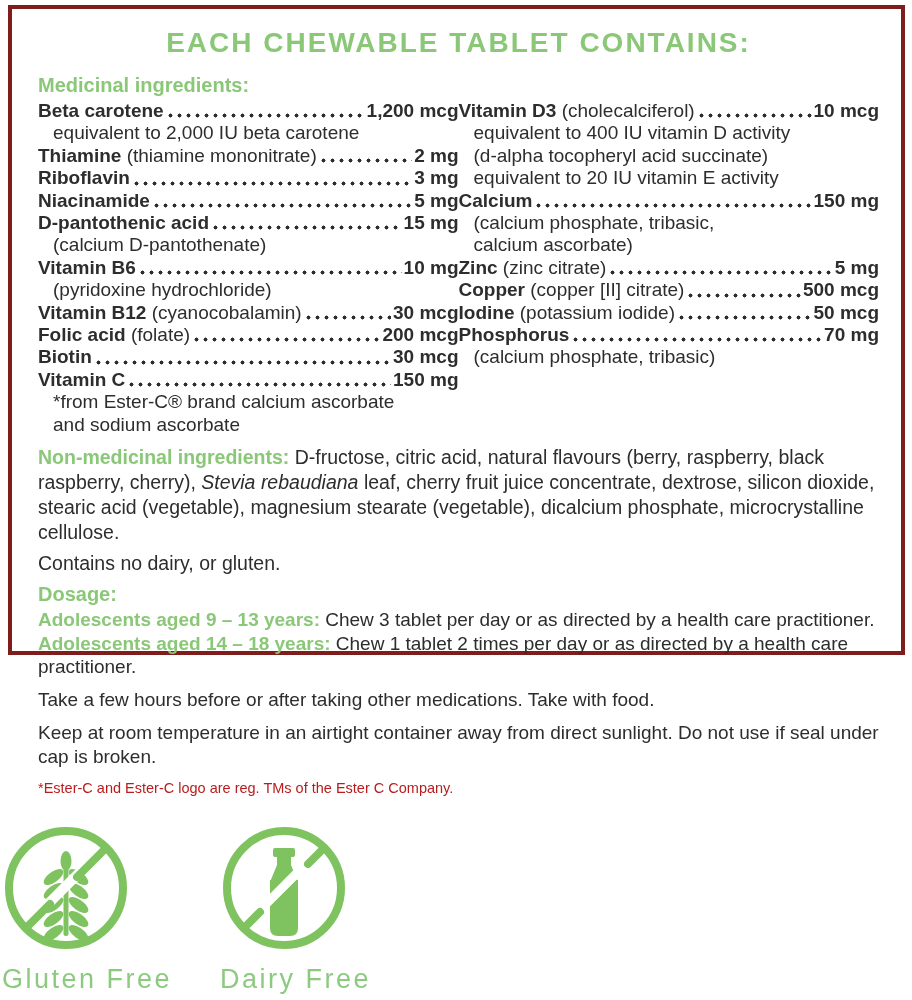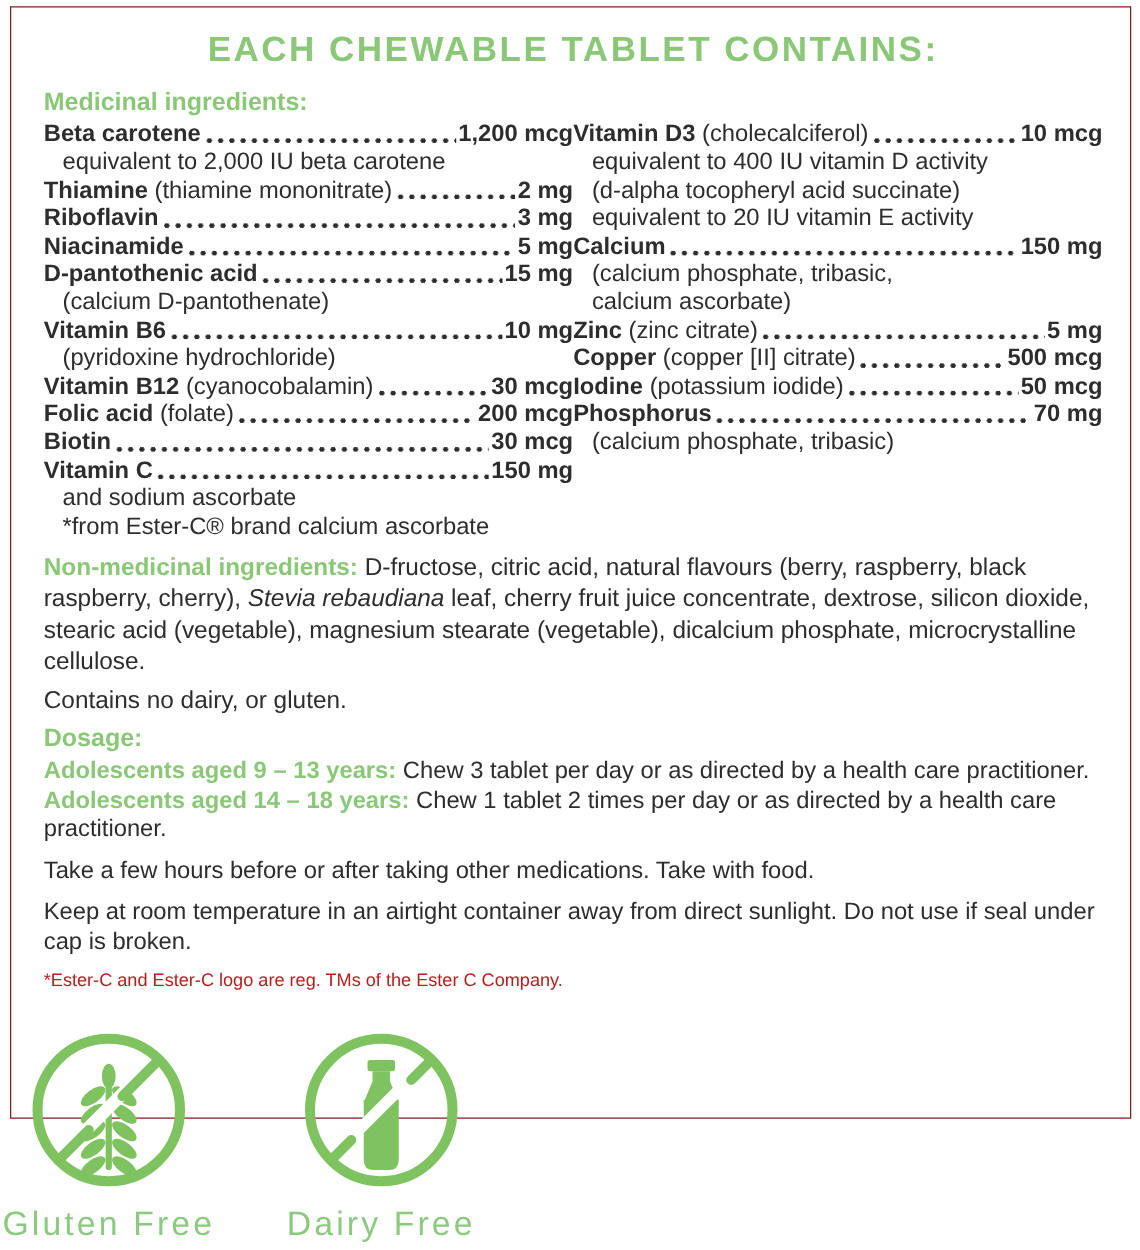--- a/index.html
+++ b/index.html
@@ -2,22 +2,22 @@
 <html><head>
 <meta charset="utf-8">
 <style>
   html, body { margin: 0; padding: 0; }
   body {
     width: 912px; height: 1000px; position: relative; overflow: hidden;
     background: #ffffff; font-family: "Liberation Sans", sans-serif;
     color: #2d2d2d;
   }
   .label-box {
-    position: absolute; left: 8px; top: 5px; width: 897px; height: 890px;
-    box-sizing: border-box; border: 1px solid #7f1d1d; background: #fff;
+    position: absolute; left: 8px; top: 5px; width: 897px; height: 650px;
+    box-sizing: border-box; border: 4px solid #7f1d1d; background: #fff;
     padding: 10px 22px 8px 26px;
   }
   .title {
     text-align: center; color: #8ac878; font-size: 28px; font-weight: 600;
     letter-spacing: 2px; margin-top: 8px; white-space: nowrap;
   }
   .green { color: #8ac878; }
   .section-heading { color: #8ac878; font-size: 20px; font-weight: 700; margin: 15px 0 3px 0; }
   .cols { display: grid; grid-template-columns: 1fr 1fr; }
   .col { font-size: 19px; line-height: 22.4px; }
@@ -34,21 +34,21 @@
   .sub { padding-left: 15px; font-weight: 400; }
   .para { font-size: 19.5px; line-height: 25px; margin-top: 9px; }
   .para .lead { font-weight: 700; }
   .italic { font-style: italic; }
   .contains { margin-top: 6px; }
   .dosage-heading { margin-top: 7px; margin-bottom: 2px; }
   .dose-line { font-size: 19px; line-height: 23.5px; }
   .dose-label { color: #8ac878; font-weight: 700; }
   .note { font-size: 19px; line-height: 24px; margin-top: 9px; }
   .trademark { font-size: 14.5px; margin-top: 11px; color: #b91c1c; }
-  .badge { position: absolute; display: flex; flex-direction: column; align-items: center; width: 170px; }
+  .badge { position: absolute; display: flex; flex-direction: column; align-items: flex-start; width: 170px; }
   .badge-gluten { left: 2px; top: 824px; }
   .badge-dairy { left: 220px; top: 824px; }
   .badge svg { width: 128px; height: 128px; display: block; }
   .badge-label {
     margin-top: 12px; color: #8cca80; font-size: 27px; letter-spacing: 2.5px;
     white-space: nowrap;
   }
 </style>
 </head>
 <body>
@@ -106,22 +106,22 @@
         <div class="ing-row">
           <span class="ing-name">Biotin</span>
           <span class="dots"></span>
           <span class="ing-amt">30 mcg</span>
         </div>
         <div class="ing-row">
           <span class="ing-name">Vitamin C</span>
           <span class="dots"></span>
           <span class="ing-amt">150 mg</span>
         </div>
+        <div class="sub">*from Ester-C® brand calcium ascorbate</div>
         <div class="sub">and sodium ascorbate</div>
-        <div class="sub">*from Ester-C® brand calcium ascorbate</div>
       </div>
     <div class="col" id="col-right">
         <div class="ing-row">
           <span class="ing-name">Vitamin D3<span class="paren"> (cholecalciferol)</span></span>
           <span class="dots"></span>
           <span class="ing-amt">10 mcg</span>
         </div>
         <div class="sub">equivalent to 400 IU vitamin D activity</div>
         <div class="sub">(d-alpha tocopheryl acid succinate)</div>
         <div class="sub">equivalent to 20 IU vitamin E activity</div>

